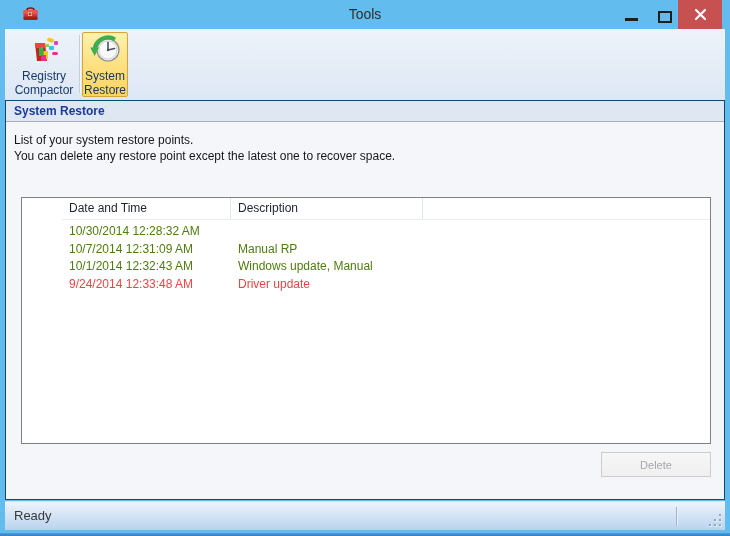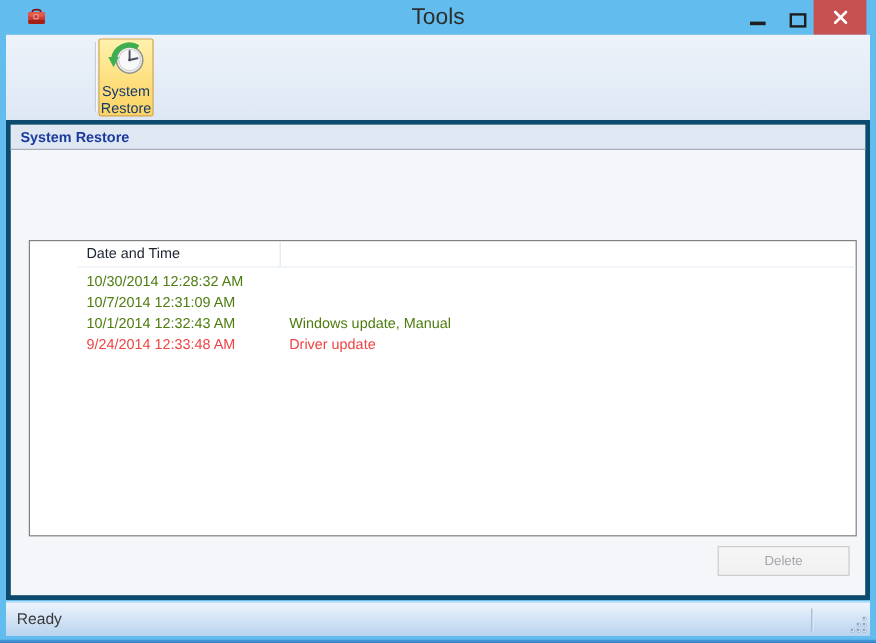--- a/index.html
+++ b/index.html
@@ -14,21 +14,21 @@
     position:absolute; left:0; right:0; bottom:0; height:3px;
     background: linear-gradient(#459cde0 0%, #3a86c6 100%);
     background: linear-gradient(#4c9edc, #2f7fc4);
   }
 
   
   .titlebar { position:absolute; top:0; left:0; right:0; height:29px; }
   .app-icon { position:absolute; left:22px; top:6px; width:17px; height:17px; }
   .title {
     position:absolute; left:0; right:0; top:0; height:29px;
-    text-align:center; line-height:29px; font-size:19px; color:#2e2e2e;
+    text-align:center; line-height:29px; font-size:14px; color:#2e2e2e;
   }
   .win-controls { position:absolute; right:0; top:0; height:29px; }
   .btn-min, .btn-max {
     position:absolute; top:0; width:28px; height:29px; cursor:default;
   }
   .btn-min { right:85px; }
   .btn-max { right:52px; }
   .btn-min .glyph {
     position:absolute; left:8px; top:18px; width:13px; height:3px; background:#1e1e1e;
   }
@@ -60,21 +60,21 @@
     border:1px solid #d9a23a;
   }
   .tool-sep {
     position:absolute; left:74px; top:6px; width:1px; height:58px;
     background:#c3cfdd; box-shadow:1px 0 0 #f6f9fc;
   }
 
   
   .panel {
     position:absolute; top:100px; left:5px; right:5px; height:400px;
-    background:#f5f6f9; border:4px solid #0c4a6e;
+    background:#f5f6f9; border:1px solid #0c4a6e;
   }
   .panel-header {
     height:21px; background:#dfe8f2; border-bottom:1px solid #a7aeb9;
     padding-left:8px; line-height:21px;
     font-size:12px; font-weight:bold; color:#1b3a9e;
   }
   .panel-desc {
     margin:10px 0 0 8px; font-size:12px; line-height:16px; color:#14181d;
   }
 
@@ -155,52 +155,76 @@
       </div>
       <div class="btn-close">
         <svg width="13" height="13" viewBox="0 0 13 13">
           <path d="M2 2 L11 11 M11 2 L2 11" stroke="#ffffff" stroke-width="2.2" stroke-linecap="round"></path>
         </svg>
       </div>
     </div>
   </div>
 
   <div class="toolbar">
+    <div class="tool-btn tb-registry">
+      <svg class="ticon" viewBox="0 0 33 33">
+        <path d="M7 8 L17 8 L19 26 L9 26 Z" fill="#c2231a"></path>
+        <path d="M7 8 L17 8 L17.6 13 L7.5 13 Z" fill="#e8473c"></path>
+        <rect x="11" y="12" width="4.5" height="9" fill="#2db24c"></rect>
+        <rect x="15.5" y="16" width="4.5" height="8" fill="#f6c623"></rect>
+        <rect x="13" y="20" width="5" height="6" fill="#e8318f"></rect>
+        <rect x="19" y="3" width="7" height="4" rx="2" fill="#f6c623" transform="rotate(18 22 5)"></rect>
+        <rect x="26" y="6" width="4" height="4" rx="1" fill="#e83bd4"></rect>
+        <rect x="21" y="11" width="5" height="4" rx="1" fill="#35c7ea"></rect>
+        <rect x="24" y="17" width="6" height="3" rx="1.5" fill="#e8318f"></rect>
+        <rect x="18" y="9" width="3" height="3" rx="0.5" fill="#8ed432"></rect>
+      </svg>
+      <div class="tool-label">
+        <span>Registry</span><br>
+        <span>Compactor</span>
+      </div>
+    </div>
     <div class="tool-sep"></div>
     <div class="tool-btn tb-restore selected">
       <svg class="ticon" viewBox="0 0 33 33">
         <circle cx="19" cy="15" r="11" fill="#ededed" stroke="#8f8f8f" stroke-width="1.2"></circle>
         <circle cx="19" cy="15" r="9" fill="#f8f8f8" stroke="#c9c9c9" stroke-width="0.8"></circle>
         <path d="M19 15 L19 7.5" stroke="#4a5260" stroke-width="1.6" stroke-linecap="round"></path>
         <path d="M19 15 L25.5 13.5" stroke="#4a5260" stroke-width="1.6" stroke-linecap="round"></path>
         <circle cx="19" cy="15" r="1.2" fill="#4a5260"></circle>
         <path d="M26 4.5 A 13.5 13.5 0 0 0 5.5 14.5" fill="none" stroke="#3fae4e" stroke-width="4.2"></path>
         <path d="M1.2 12.5 L10 12.5 L5.6 21 Z" fill="#3fae4e"></path>
       </svg>
       <div class="tool-label">
         <span>System</span><br>
         <span>Restore</span>
       </div>
     </div>
   </div>
 
   <div class="panel">
     <div class="panel-header">System Restore</div>
+    <div class="panel-desc">
+      <div>List of your system restore points.</div>
+      <div>You can delete any restore point except the latest one to recover space.</div>
+    </div>
 
     <div class="listview">
       <div class="lv-header">
         <div class="lv-col col-date">Date and Time</div>
+        <div class="lv-col col-desc">Description</div>
         <div class="lv-col col-rest"></div>
       </div>
       <div class="lv-rows">
         <div class="lv-row">
           <div class="lv-cell cell-date">10/30/2014 12:28:32 AM</div>
         </div>
         <div class="lv-row">
           <div class="lv-cell cell-date">10/7/2014 12:31:09 AM</div>
+          <div class="lv-cell cell-desc">Manual RP</div>
         </div>
         <div class="lv-row">
           <div class="lv-cell cell-date">10/1/2014 12:32:43 AM</div>
           <div class="lv-cell cell-desc">Windows update, Manual</div>
         </div>
         <div class="lv-row dimmed">
           <div class="lv-cell cell-date">9/24/2014 12:33:48 AM</div>
           <div class="lv-cell cell-desc">Driver update</div>
         </div>
       </div>

